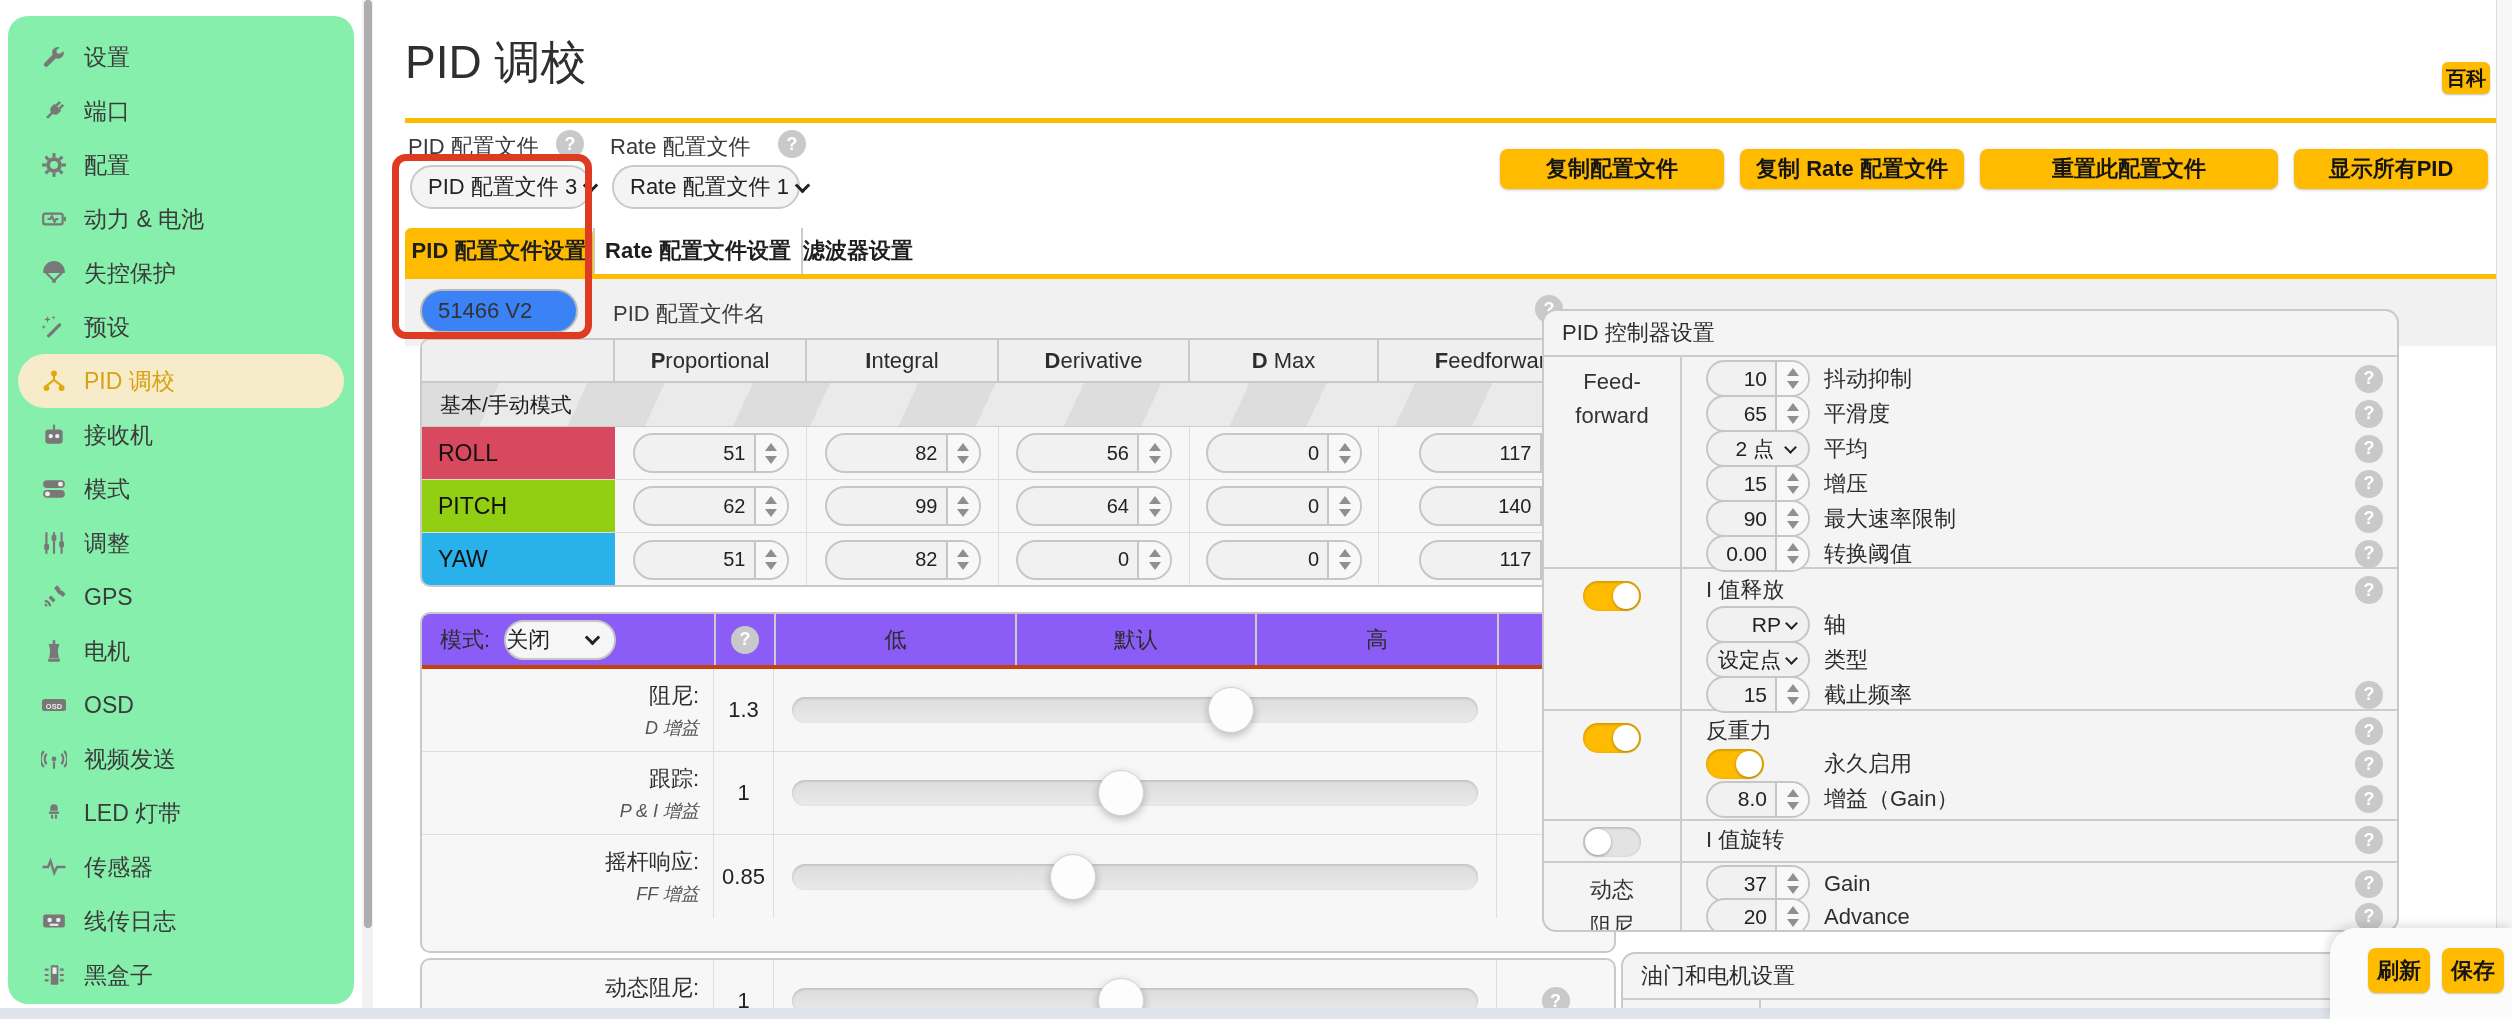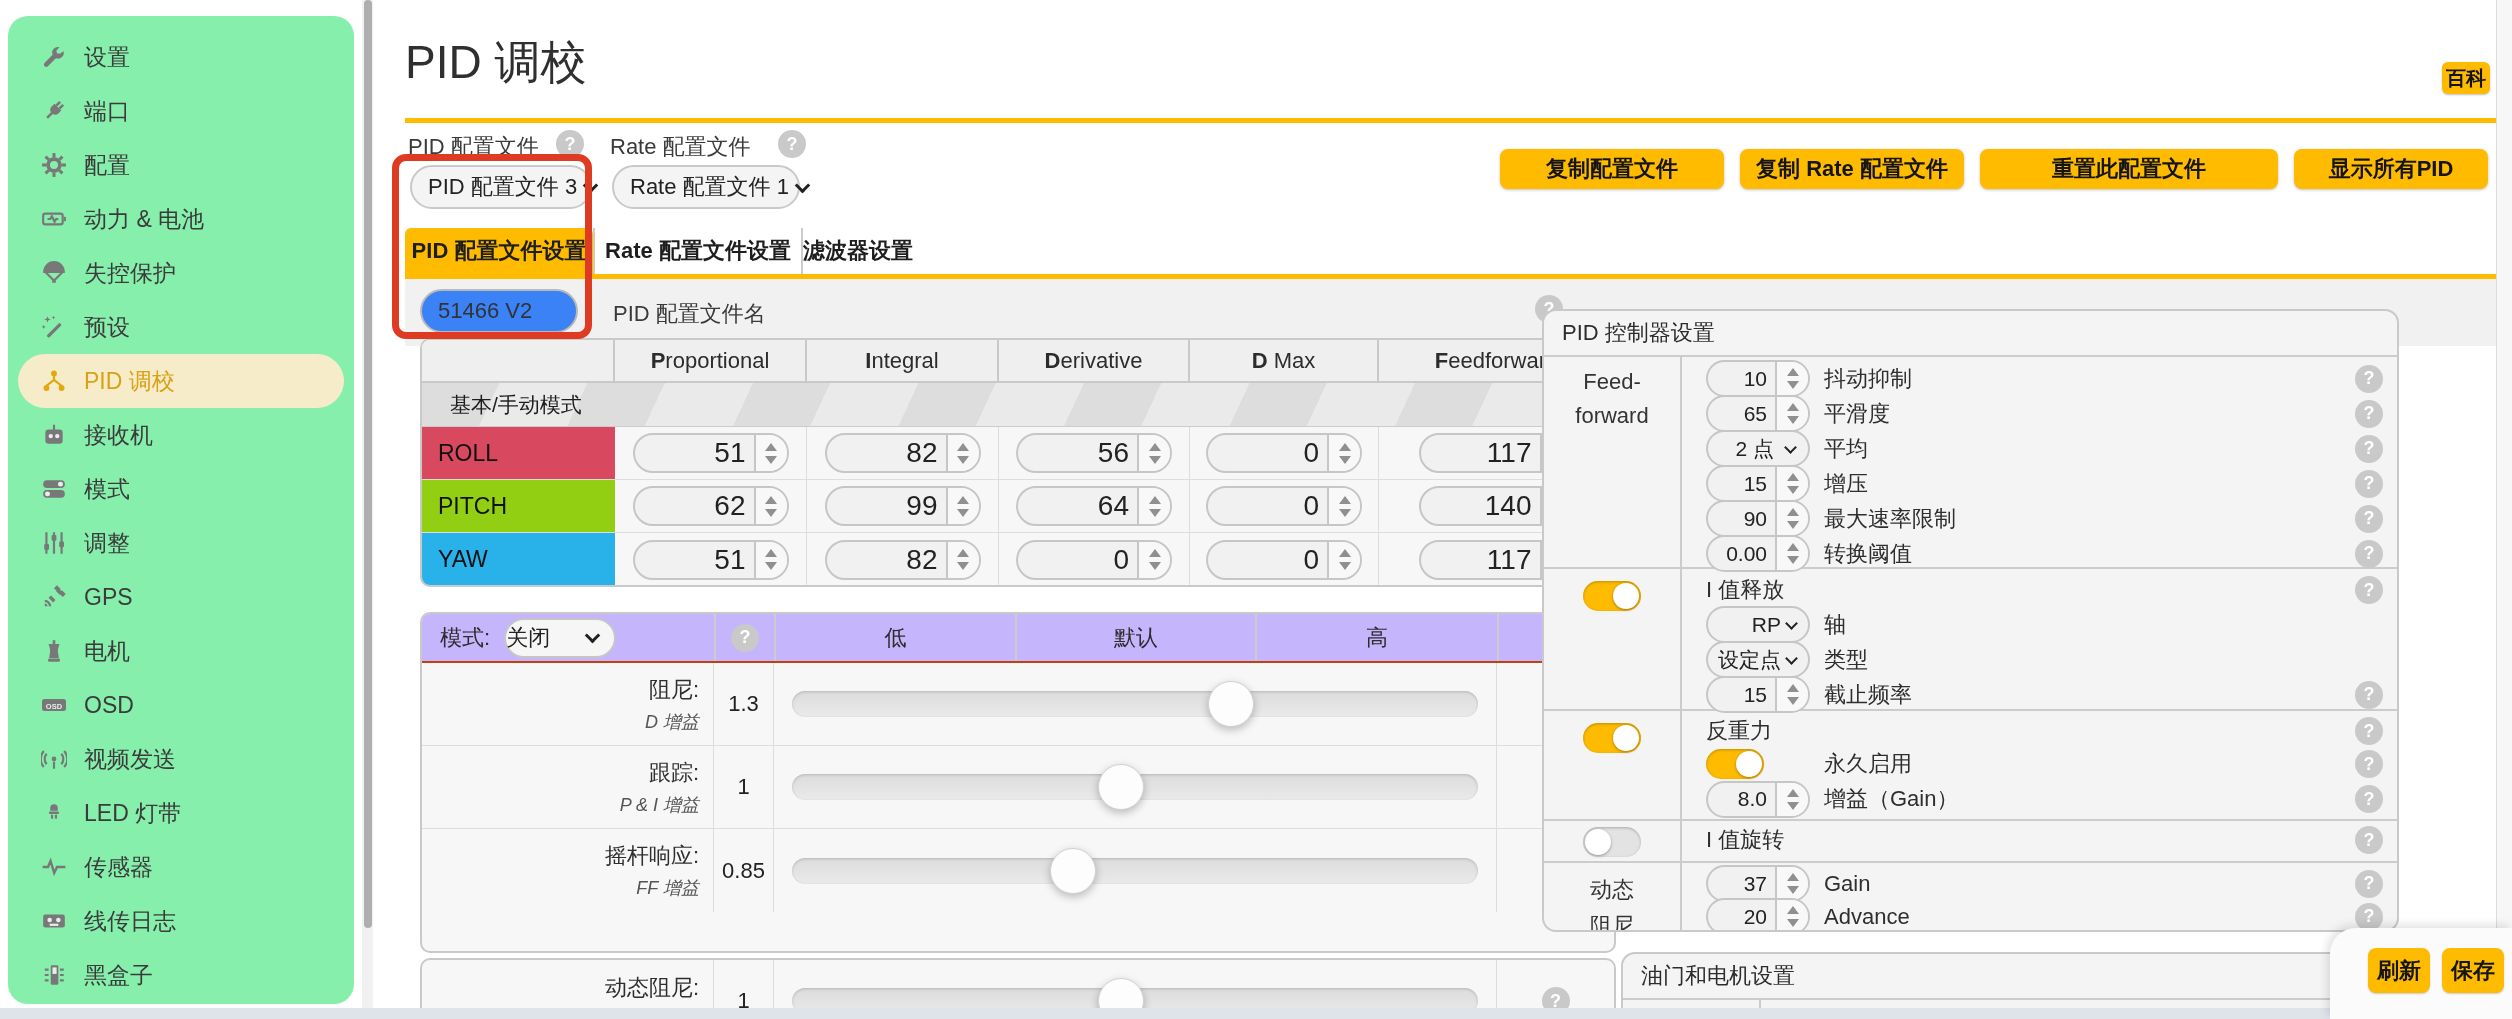--- a/index.html
+++ b/index.html
@@ -63,50 +63,50 @@
 
   
   .pid-panel{position:absolute;left:420px;top:338px;width:1196px;height:249px;background:#f7f7f7;
              border:2px solid #c9c9c9;border-radius:10px;overflow:hidden}
   .pt-head{display:grid;grid-template-columns:193px 192px 192px 191px 189px 1fr;height:43px;
            background:#efefef;border-bottom:2px solid #c9c9c9}
   .pt-head .hc{display:flex;align-items:center;justify-content:center;font-size:22px;color:#2c2c2c;
                border-right:2px solid #c9c9c9}
   .pt-head .hc:last-child{border-right:none}
   .pt-group{height:44px;background:repeating-linear-gradient(115deg,#dddddd 0 70px,#eaeaea 70px 150px);
-            display:flex;align-items:center;padding-left:28px;font-size:21px;color:#1d1d1d;
+            display:flex;align-items:center;padding-left:18px;font-size:21px;color:#1d1d1d;
             border-bottom:1px solid #ccc}
   .pt-row{display:grid;grid-template-columns:193px 192px 192px 191px 189px 1fr;height:53px;
           border-bottom:1px solid #ddd}
   .pt-row:last-child{border-bottom:none}
   .axis-cell{display:flex;align-items:center;padding-left:16px;font-size:23px;color:#111}
   .val-cell{display:flex;align-items:center;justify-content:center;border-right:1px solid #ddd}
   .val-cell:last-child{border-right:none}
 
   .npill{display:flex;align-items:stretch;width:156px;height:40px;background:#f1f1f1;
          border:2px solid #c6c6c6;border-radius:21px;overflow:hidden;flex:none}
-  .npill .nv{flex:1;display:flex;align-items:center;justify-content:flex-end;font-size:28px;
+  .npill .nv{flex:1;display:flex;align-items:center;justify-content:flex-end;font-size:20px;
              color:#222;padding-right:8px;white-space:nowrap}
   .npill .spin{width:33px;border-left:2px solid #c6c6c6;display:flex;flex-direction:column;
                align-items:center;justify-content:center;gap:5px;background:#f8f8f8}
   .au{width:0;height:0;border-left:6px solid transparent;border-right:6px solid transparent;
       border-bottom:8px solid #8f8f8f}
   .ad{width:0;height:0;border-left:6px solid transparent;border-right:6px solid transparent;
       border-top:8px solid #8f8f8f}
   .npill.sel .nv{padding-right:4px}
   .npill .chevbox{display:flex;align-items:center;justify-content:center;width:30px}
   .npill .chev{width:9px;height:9px;border-width:2.5px;border-color:#222;margin:-3px 6px 0 0}
 
   
   .sl-panel{position:absolute;left:420px;width:1196px;background:#f7f7f7;border:2px solid #c9c9c9;
             border-radius:10px;overflow:hidden}
   #sl-main{top:612px;height:341px}
   #sl-dmax{top:958px;height:120px}
-  .sl-head{display:grid;grid-template-columns:292px 60px 241px 240px 242px 1fr;height:49px;
-           background:#c4b5fd;border-bottom:2px solid #c2410c}
+  .sl-head{display:grid;grid-template-columns:292px 60px 241px 240px 242px 1fr;height:55px;
+           background:#8b5cf6;border-bottom:4px solid #c2410c}
   .sl-head .c{display:flex;align-items:center;justify-content:center;font-size:22px;color:#2c2c2c}
   .sl-head .c + .c{border-left:2px solid #ccc}
   .sl-head .mode-c{justify-content:flex-start;padding-left:18px;gap:14px}
   .mode-dd{display:flex;align-items:center;width:112px;height:40px;background:#f6f6f6;
            border:2px solid #c6c6c6;border-radius:20px}
   .mode-dd .dv{flex:1;font-size:22px;color:#222}
   .sl-row{display:grid;grid-template-columns:292px 60px 723px 1fr;height:83px;border-bottom:1px solid #ddd}
   .sl-row:last-child{border-bottom:none}
   .sl-lab{display:flex;flex-direction:column;align-items:flex-end;justify-content:center;
           padding-right:14px;border-right:1px solid #ddd}

